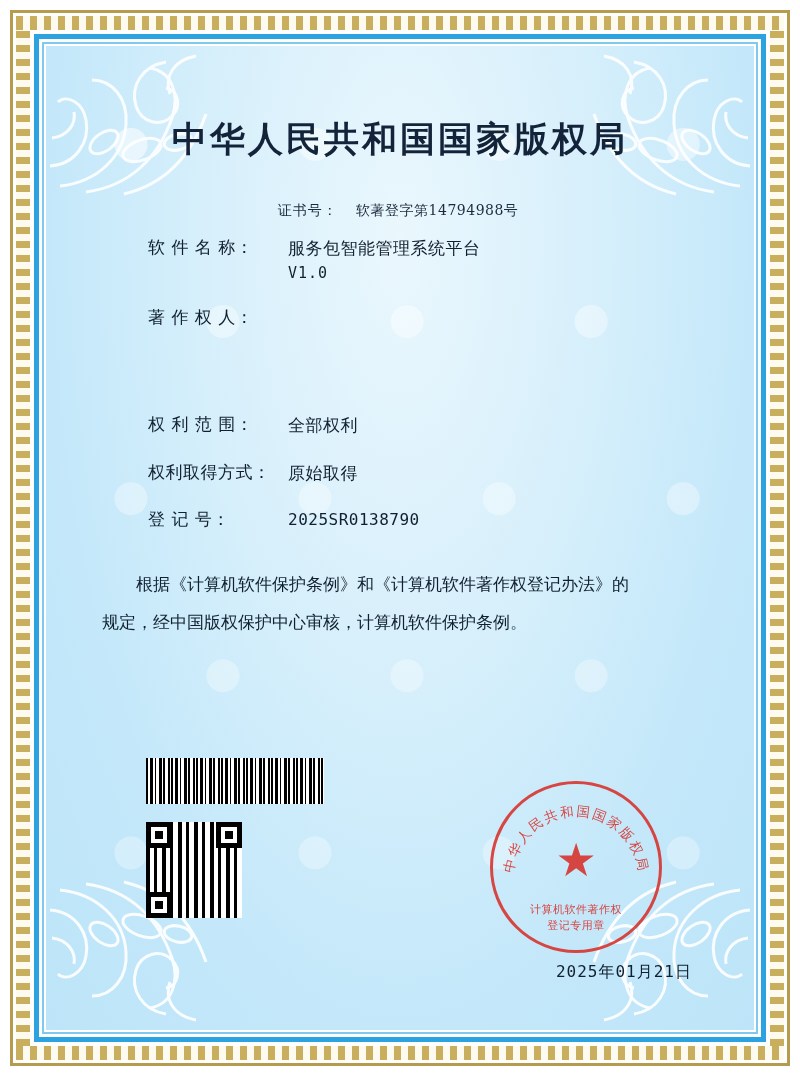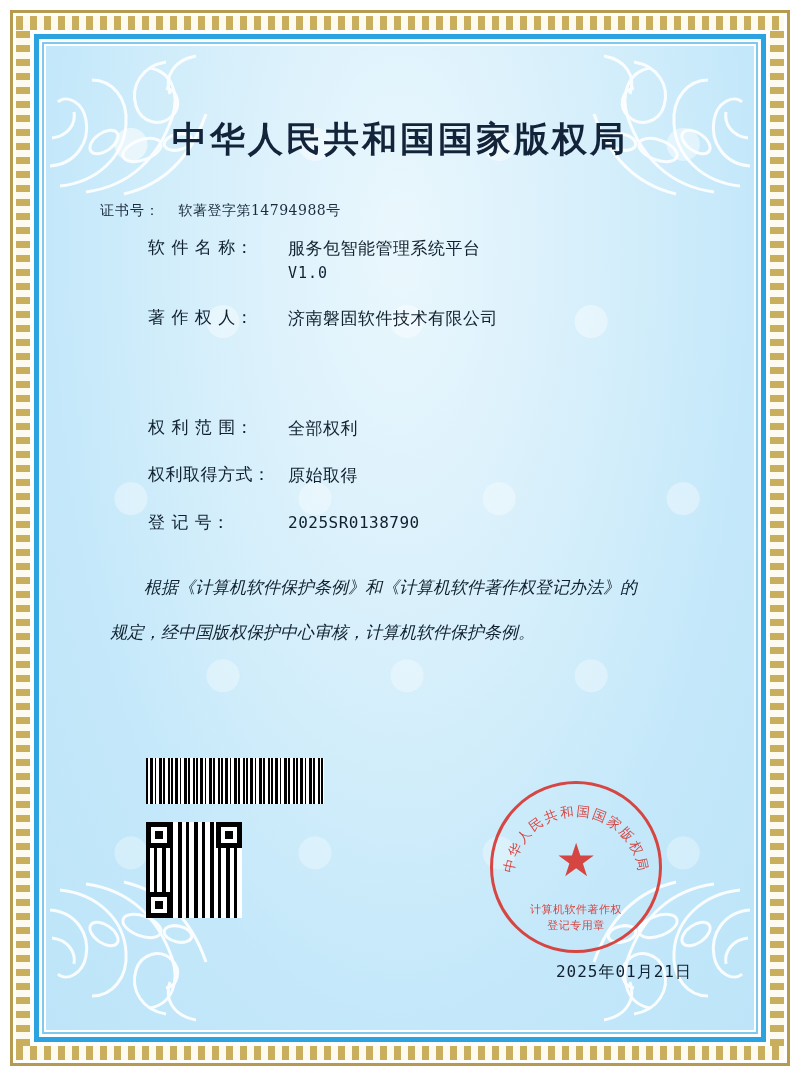--- a/index.html
+++ b/index.html
@@ -123,21 +123,21 @@
   .title-line {
     font-family: "DejaVu Serif", "Liberation Serif", serif;
     font-weight: bold;
     font-size: 35px;
     letter-spacing: 3px;
     color: #12233a;
     line-height: 1.55;
   }
   .cert-no-row {
     margin-top: 36px;
-    text-align: left;
+    text-align: center;
     font-family: "DejaVu Serif", "Liberation Serif", serif;
     font-size: 14px;
     color: #1b2b3d;
     padding-right: 4px;
   }
   .cert-no-label { letter-spacing: 1px; }
   .cert-no-value { margin-left: 14px; letter-spacing: 0.5px; }
 
   .fields {
     margin-top: 16px;
@@ -176,21 +176,21 @@
   .gap-lg { height: 62px; }
 
   .statement {
     margin-top: 34px;
     font-family: "DejaVu Serif", "Liberation Serif", serif;
     font-size: 17px;
     color: #10202f;
     line-height: 2.2;
     padding-left: 2px;
   }
-  .statement p { margin: 8px; font-style: italic; }
+  .statement p { margin: 0; }
   .statement .indent { text-indent: 34px; }
 
   
   .codes {
     position: absolute;
     left: 100px;
     top: 712px;
   }
   .barcode {
     width: 178px;
@@ -365,21 +365,20 @@
         <div class="field-row">
           <div class="field-label">软 件 名 称：</div>
           <div class="field-value">
             <span>服务包智能管理系统平台</span>
             <span class="ver">V1.0</span>
           </div>
         </div>
 
         <div class="field-row">
           <div class="field-label">著 作 权 人：</div>
-          <div class="field-value">济南磐固软件技术有限公司</div>
         </div>
 
         <div class="gap-lg"></div>
 
         <div class="field-row">
           <div class="field-label">权 利 范 围：</div>
           <div class="field-value">全部权利</div>
         </div>
 
         <div class="field-row">

